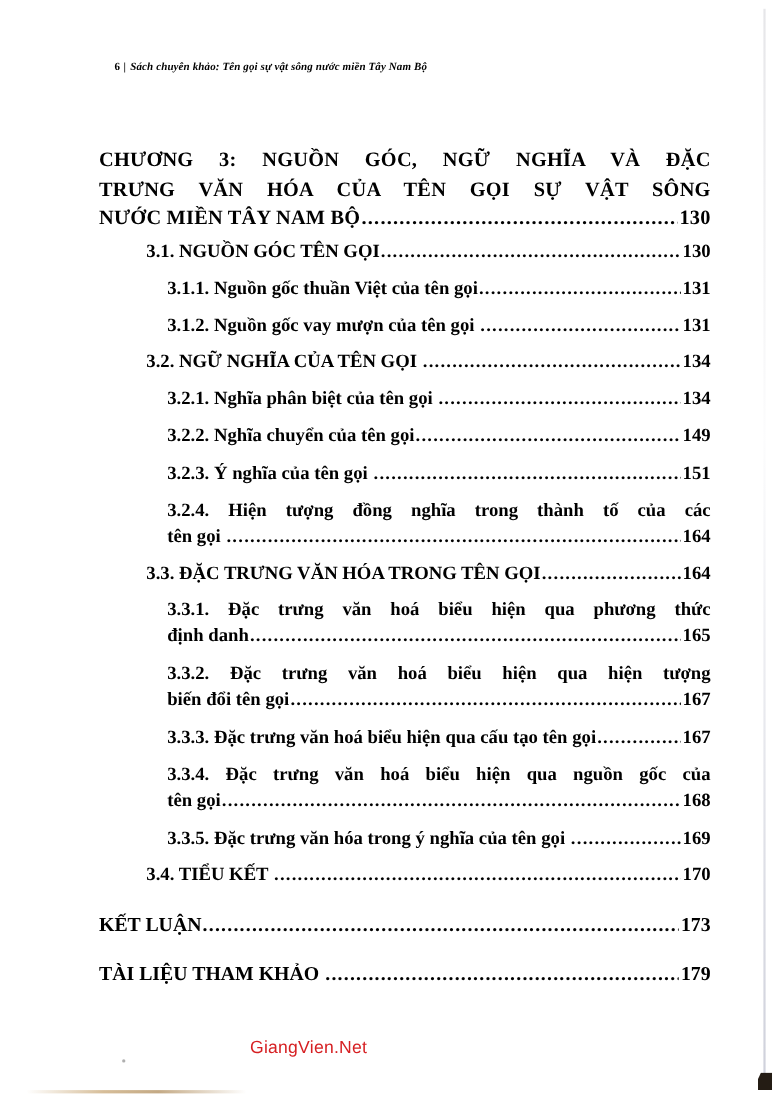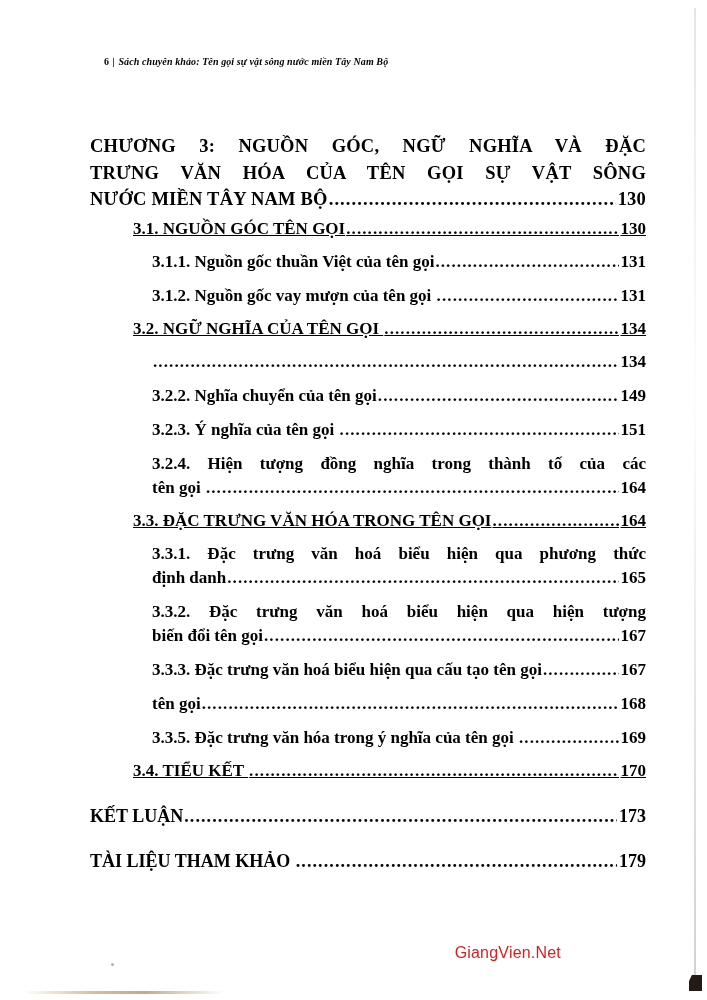--- a/index.html
+++ b/index.html
@@ -71,21 +71,20 @@
     margin-bottom: 5px;
   }
 
   
   .lvl-section {
     font-weight: bold;
     font-size: 17px;
     line-height: 22px;
     padding-left: 43px;
     margin-bottom: 10px;
-    text-decoration: underline;
   }
 
   
   .lvl-sub {
     font-weight: bold;
     font-size: 17px;
     line-height: 24px;
     padding-left: 62px;
     margin-bottom: 10px;
   }
@@ -134,21 +133,21 @@
     white-space: pre;
     padding-left: 1px;
   }
 
   
   .watermark {
     position: absolute;
     left: 0;
     top: 944px;
     width: 561px;
-    text-align: right;
+    text-align: center;
     font-family: "Liberation Sans", "DejaVu Sans", sans-serif;
     font-size: 16px;
     letter-spacing: 0.2px;
   }
 
   
   .scan-edge-bottom {
     position: absolute;
     left: 24px;
     top: 991px;
@@ -231,20 +230,21 @@
       </div>
       <div class="entry lvl-section">
         <div class="line">
           <span class="txt">3.2. NGỮ NGHĨA CỦA TÊN GỌI </span>
           <span class="leader"></span>
           <span class="pageno">134</span>
         </div>
       </div>
       <div class="entry lvl-sub">
         <div class="line">
+          <span class="txt">3.2.1. Nghĩa phân biệt của tên gọi </span>
           <span class="leader"></span>
           <span class="pageno">134</span>
         </div>
       </div>
       <div class="entry lvl-sub">
         <div class="line">
           <span class="txt">3.2.2. Nghĩa chuyển của tên gọi</span>
           <span class="leader"></span>
           <span class="pageno">149</span>
         </div>
@@ -294,20 +294,23 @@
         </div>
       </div>
       <div class="entry lvl-sub">
         <div class="line">
           <span class="txt">3.3.3. Đặc trưng văn hoá biểu hiện qua cấu tạo tên gọi</span>
           <span class="leader"></span>
           <span class="pageno">167</span>
         </div>
       </div>
       <div class="entry lvl-sub">
+        <div class="line wrap nolead">
+          <span class="txt">3.3.4. Đặc trưng văn hoá biểu hiện qua nguồn gốc của</span>
+        </div>
         <div class="line">
           <span class="txt">tên gọi</span>
           <span class="leader"></span>
           <span class="pageno">168</span>
         </div>
       </div>
       <div class="entry lvl-sub">
         <div class="line">
           <span class="txt">3.3.5. Đặc trưng văn hóa trong ý nghĩa của tên gọi </span>
           <span class="leader"></span>

